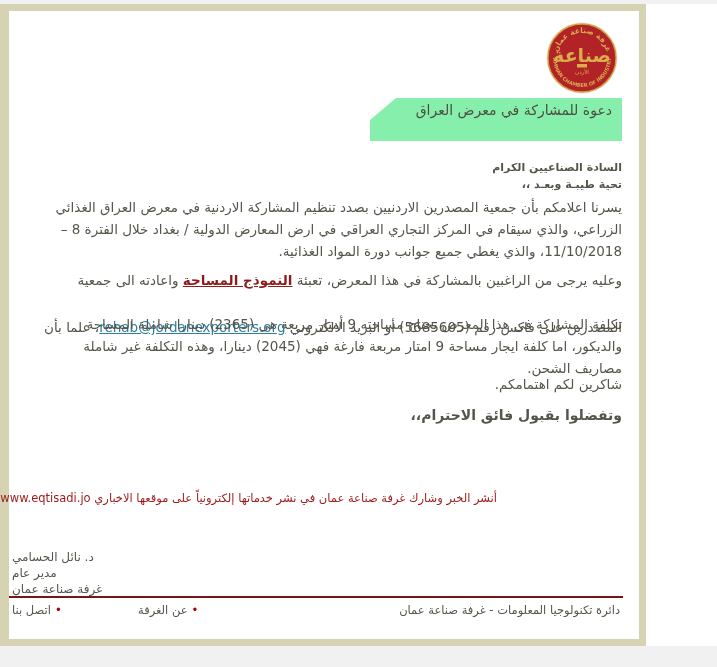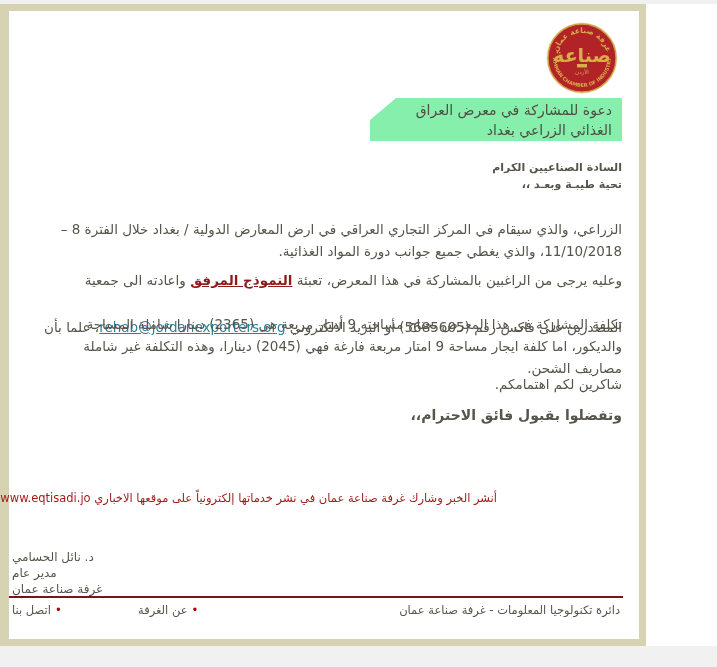--- a/index.html
+++ b/index.html
@@ -102,31 +102,31 @@
       <rect x="31" y="42" width="10" height="3.5" fill="#d8ad4a"></rect>
       <text x="36" y="52" font-size="5.5" fill="#d8ad4a" text-anchor="middle">الأردن</text>
       <text font-size="5" font-weight="bold" fill="#d8ad4a" text-anchor="middle">
         <textPath href="#arcBot" startOffset="50%">AMMAN CHAMBER OF INDUSTRY</textPath>
       </text>
     </svg>
   </div>
 
   <div class="title-box">
     <div>دعوة للمشاركة في معرض العراق</div>
-    <div>الغذائي الزراعي بغداد</div>
   </div>
 
   <div class="rtl-line greet" style="top:150px;">السادة الصناعيين الكرام</div>
   <div class="rtl-line greet" style="top:167px;">تحية طيبـة وبعـد ،،</div>
 
+  <div class="rtl-line para" style="top:185px;">يسرنا اعلامكم بأن جمعية المصدرين الاردنيين بصدد تنظيم المشاركة الاردنية في معرض العراق الغذائي</div>
   <div class="rtl-line para" style="top:207px;">الزراعي، والذي سيقام في المركز التجاري العراقي في ارض المعارض الدولية / بغداد خلال الفترة 8 –</div>
   <div class="rtl-line para" style="top:229px;">11/10/2018، والذي يغطي جميع جوانب دورة المواد الغذائية.</div>
 
   <div class="rtl-line para" style="top:258px;">
-    <span>وعليه يرجى من الراغبين بالمشاركة في هذا المعرض، تعبئة </span><span class="link-red">النموذج المرفق</span><span> واعادته الى جمعية</span>
+    <span>وعليه يرجى من الراغبين بالمشاركة في هذا المعرض، تعبئة </span><span class="link-red">النموذج المساحة</span><span> واعادته الى جمعية</span>
   </div>
   <div class="rtl-line para" style="top:280px;margin-top:25px;">
     <span>المصدرين على فاكس رقم (5685605) أو البريد الالكتروني </span><span class="link-teal">rehab@jordanexporters.org</span><span>، علما بأن</span>
   </div>
   <div class="rtl-line para" style="top:302px;">تكلفة المشاركة في هذا المعرض بجناح مساحته 9 أمتار مربعة هي (2365) دينارا شاملة المساحة</div>
   <div class="rtl-line para" style="top:324px;">والديكور، اما كلفة ايجار مساحة 9 امتار مربعة فارغة فهي (2045) دينارا، وهذه التكلفة غير شاملة</div>
   <div class="rtl-line para" style="top:346px;">مصاريف الشحن.</div>
 
   <div class="rtl-line para" style="top:362px;">شاكرين لكم اهتمامكم.</div>
   <div class="rtl-line para closing" style="top:393px;">وتفضلوا بقبول فائق الاحترام،،</div>

